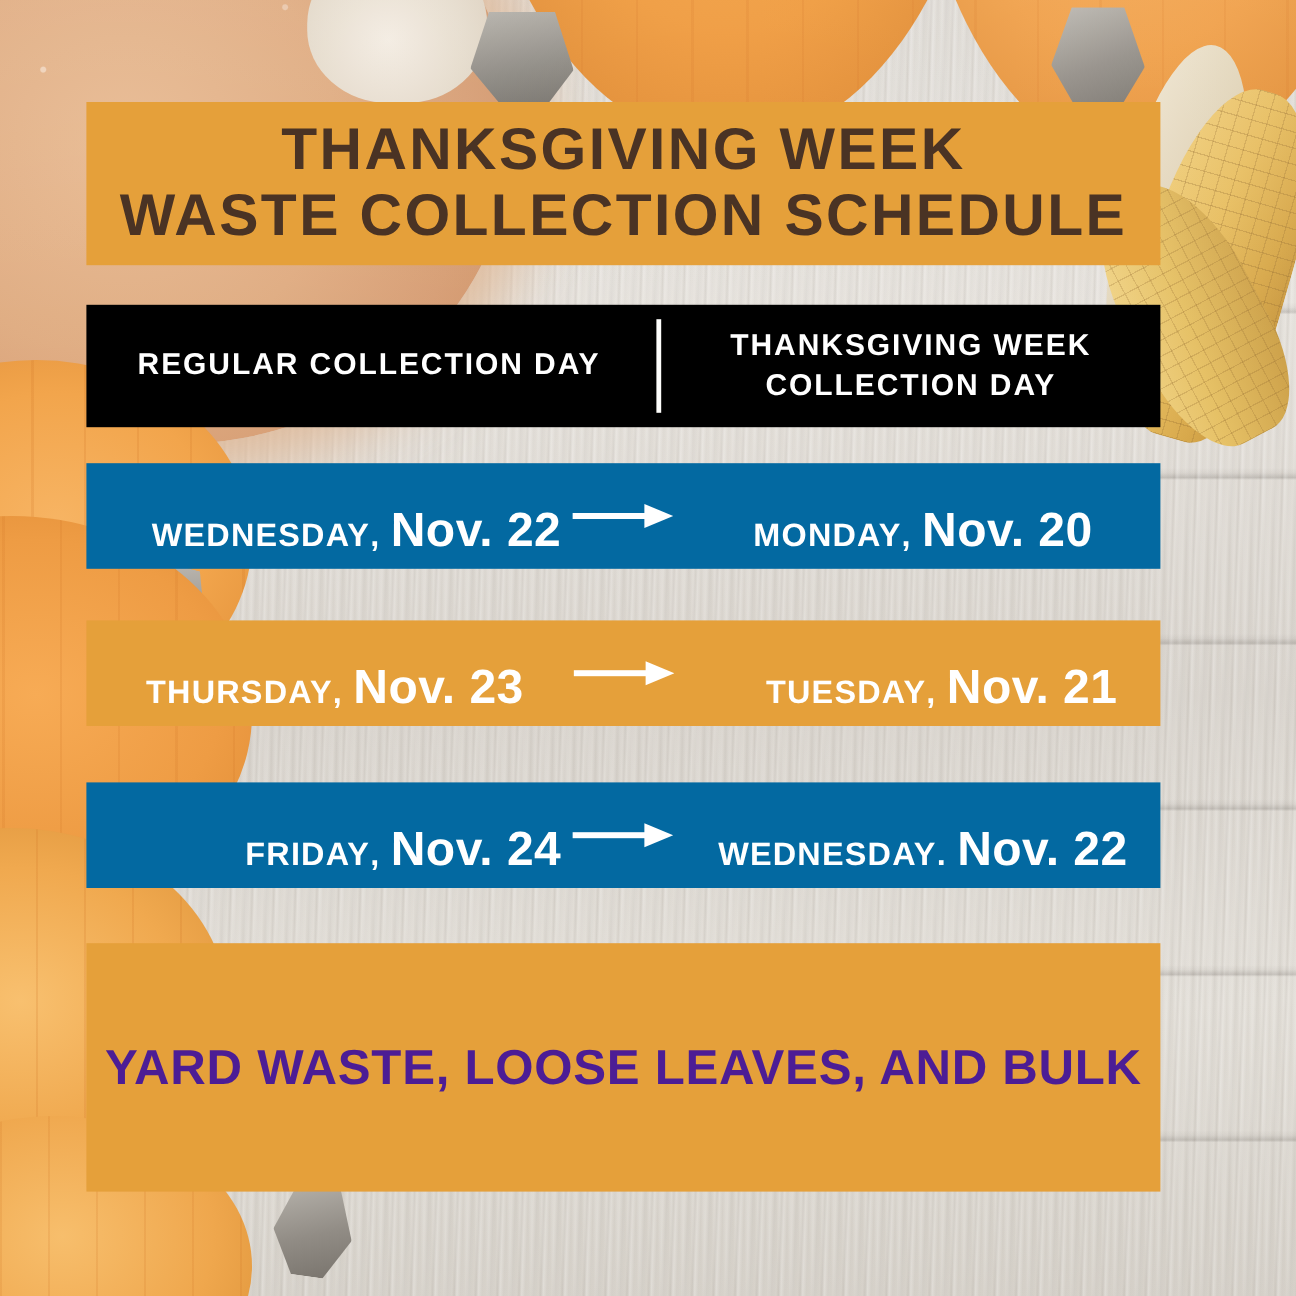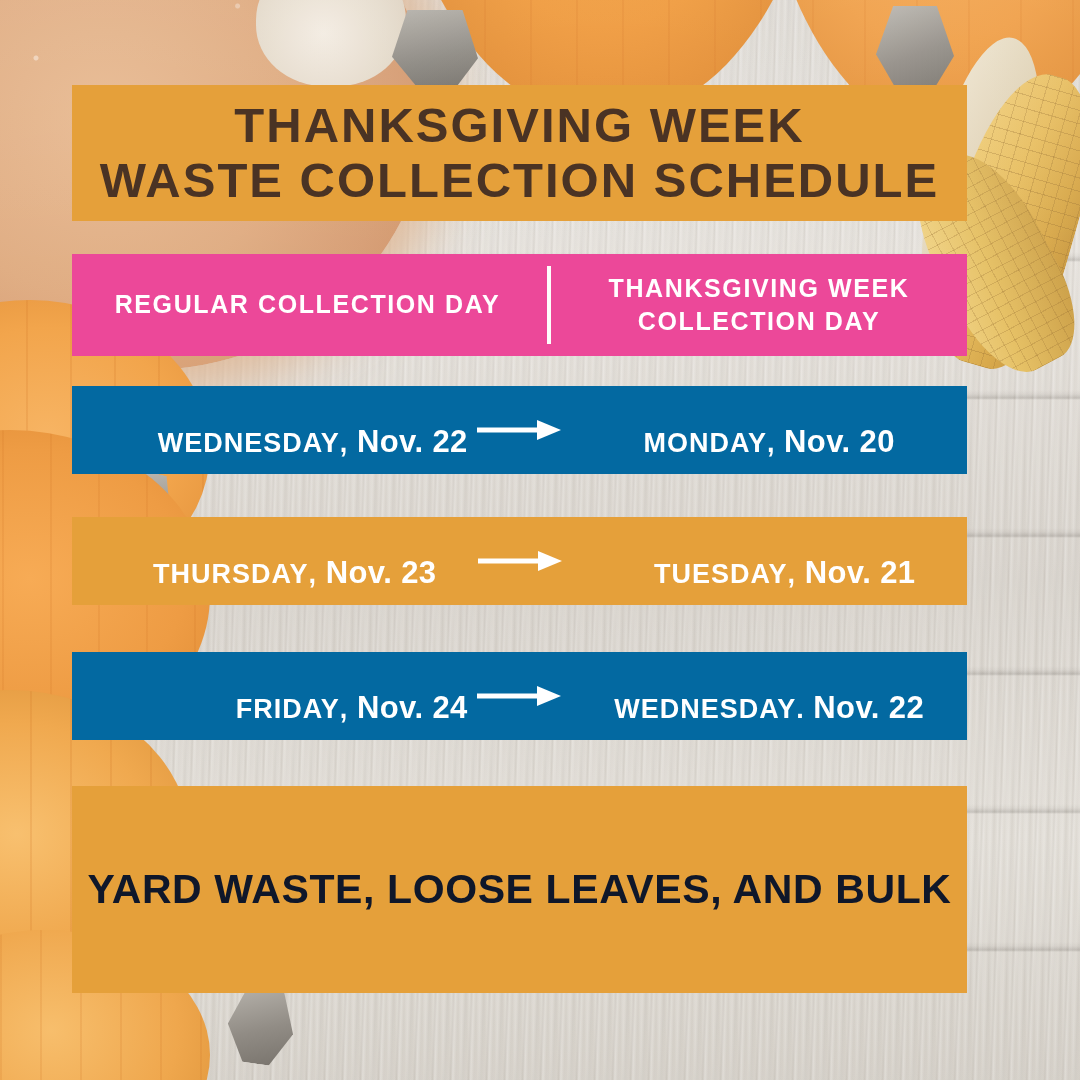--- a/index.html
+++ b/index.html
@@ -190,21 +190,21 @@
     background:linear-gradient(180deg,rgba(255,255,255,.06) 0%,rgba(255,255,255,0) 30%);
   }
 
   
   #content{position:absolute;left:0;top:0;width:1080px;height:1080px;z-index:2;}
 
   .band{position:absolute;left:72px;width:895px;box-sizing:border-box;}
 
   .gold{background:#E5A03A;}
   .burnt{background:#0369a1;}
-  .brown{background:#ec4899;}
+  .brown{background:#000000;}
 
   
   #title-band{
     top:85px;height:136px;
     display:flex;flex-direction:column;align-items:center;justify-content:center;
   }
   .title-line{
     color:#4A3324;
     font-weight:bold;
     font-size:49px;
@@ -240,34 +240,34 @@
   #row-1{top:517px;gap:35px;}
   #row-2{top:652px;}
 
   .day{
     color:#ffffff;font-weight:bold;font-size:33px;letter-spacing:.6px;
     white-space:nowrap;display:flex;align-items:baseline;
   }
   
   .day .dayname{font-size:27px;letter-spacing:1.0px;}
   .day .sep{font-size:27px;}
-  .day .date{font-size:31px;margin-left:9px;letter-spacing:.4px;margin-top:24px;}
+  .day .date{font-size:40px;margin-left:9px;letter-spacing:.4px;margin-top:24px;}
 
   .cell-left{width:418px;display:flex;justify-content:flex-end;padding-right:4px;box-sizing:border-box;}
   .cell-right{width:418px;display:flex;justify-content:center;padding-left:4px;box-sizing:border-box;}
   .arrow-cell{width:100px;display:flex;align-items:center;justify-content:center;}
   .arrow-svg{display:block;}
 
   
   #notice-band{
     top:786px;height:207px;
     display:flex;flex-direction:column;align-items:center;justify-content:center;
   }
   .notice-line{
-    color:#0f172a;font-weight:bold;font-size:41px;letter-spacing:.6px;
+    color:#4c1d95;font-weight:bold;font-size:41px;letter-spacing:.6px;
     line-height:1.26;text-align:right;white-space:nowrap;
   }
 </style>
 </head>
 <body>
 
 <div id="bg">
   <div class="wood"></div>
   <div class="pie-crust"></div>
   <div class="pie"></div>

